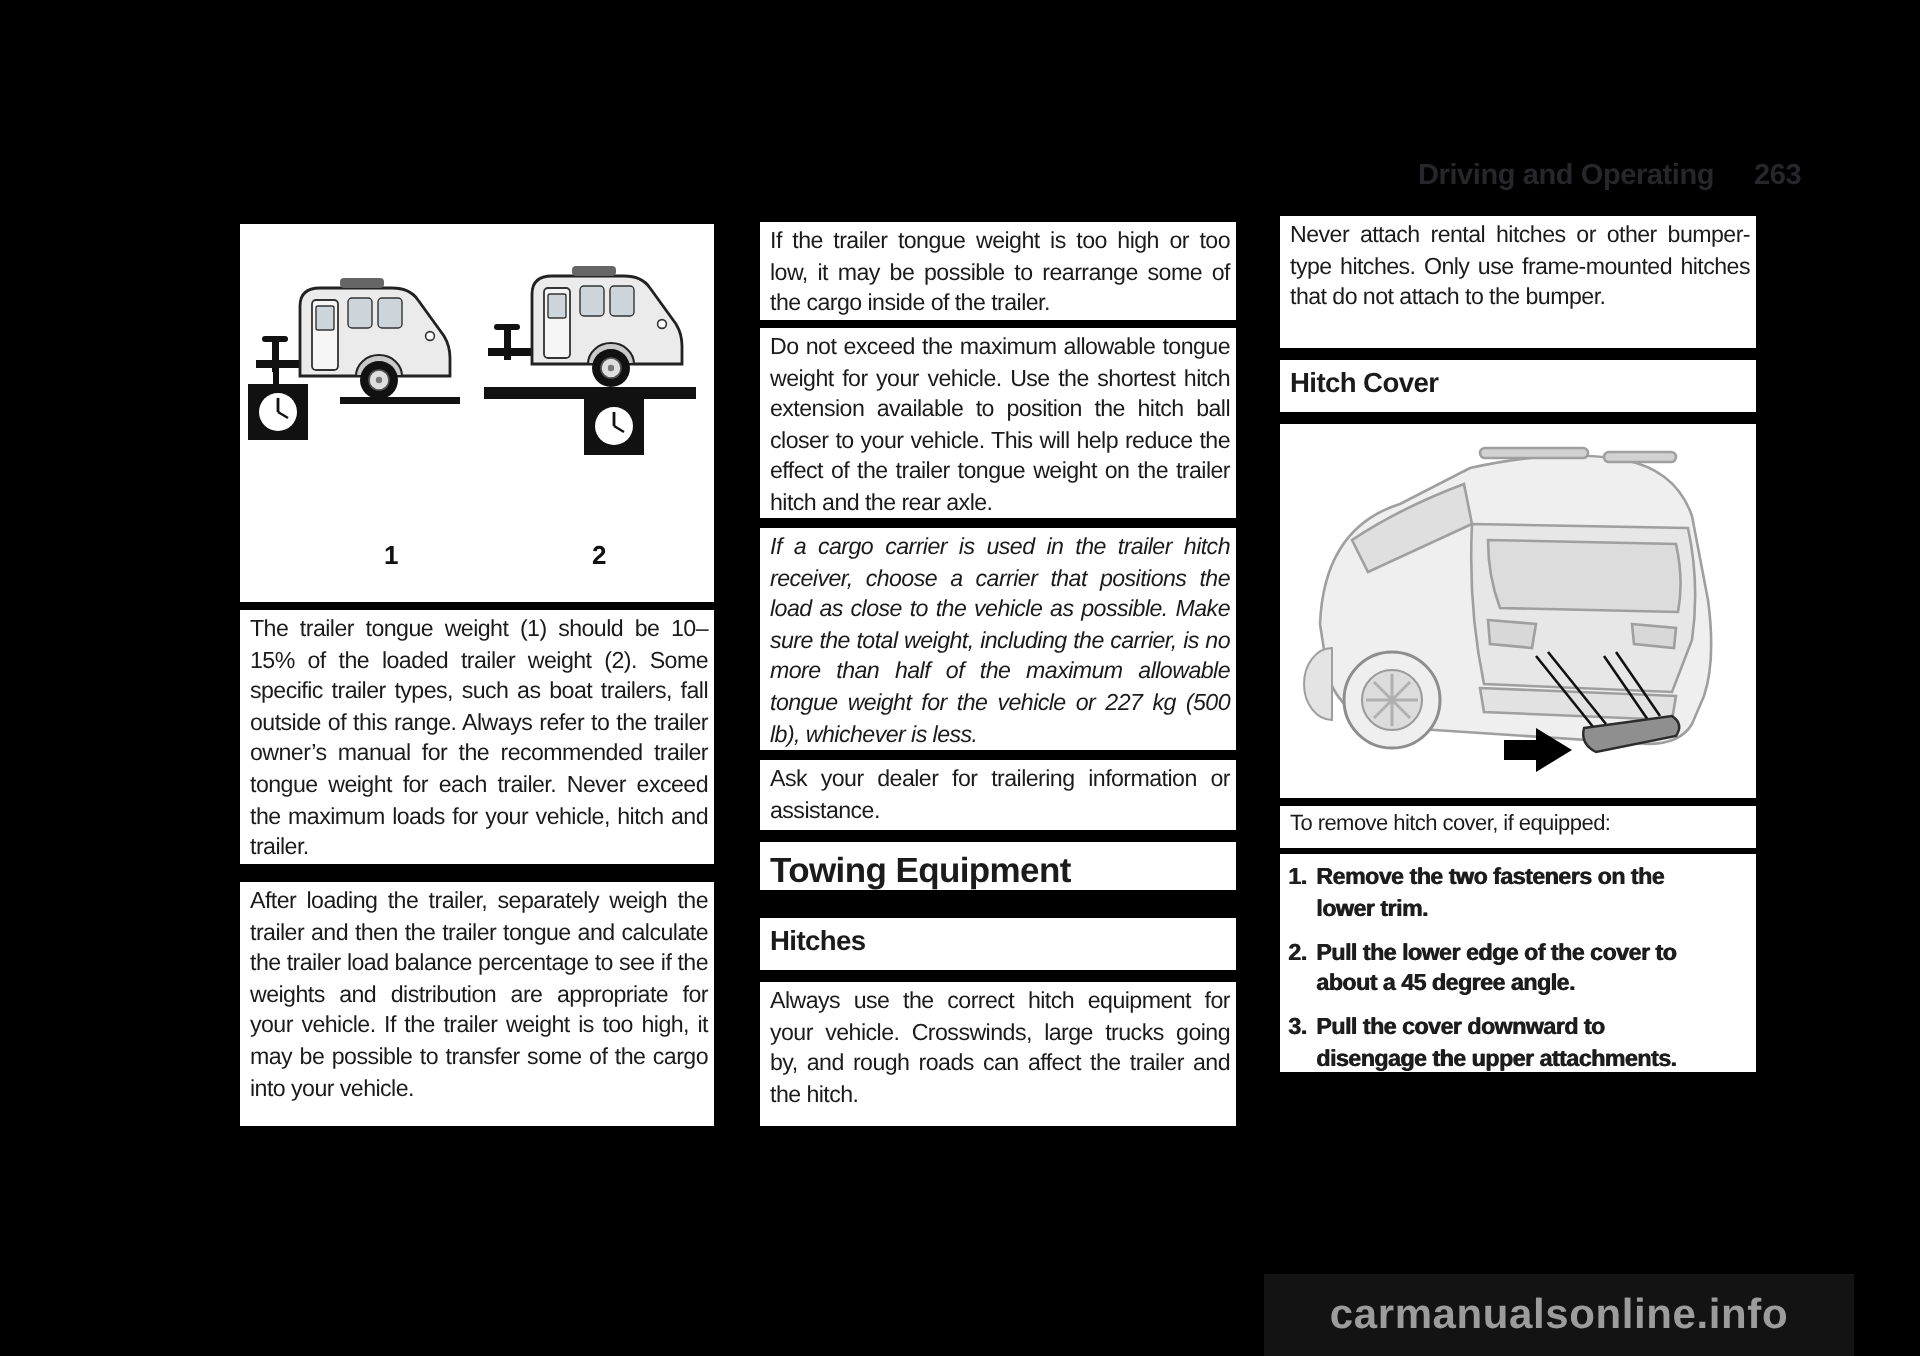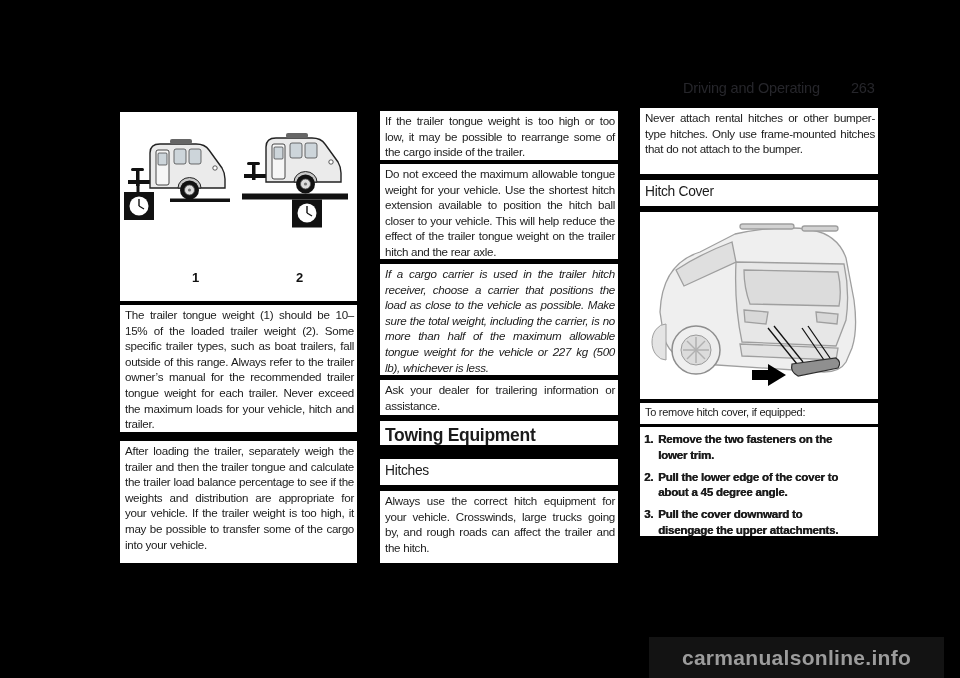--- a/index.html
+++ b/index.html
@@ -1,32 +1,32 @@
 <!DOCTYPE html>
 <html><head>
 <meta charset="utf-8">
 <style>
   html,body{margin:0;padding:0;background:#000;}
   .page{position:relative;width:960px;height:678px;background:#000;overflow:hidden;
         font-family:"Liberation Sans",sans-serif;}
-  .hdr{position:absolute;top:80px;color:#26262b;font-weight:400;font-size:14.5px;letter-spacing:-0.2px;}
+  .hdr{position:absolute;top:80px;color:#26262b;font-weight:700;font-size:14.5px;letter-spacing:-0.2px;margin-left:26px;}
   .hdr-title{left:683px;}
   .hdr-page{left:851px;}
   .box{position:absolute;background:#fff;color:#1b1b1b;box-sizing:border-box;overflow:hidden;}
   .para{font-size:11.6px;line-height:15.6px;letter-spacing:-0.28px;text-align:justify;
         padding:2px 3px 0 5px;}
   .h1box{font-size:17.5px;font-weight:700;letter-spacing:-0.3px;padding:4px 0 0 5px;}
-  .h2box{font-size:13.8px;font-weight:400;letter-spacing:-0.3px;padding:4px 0 0 5px;}
+  .h2box{font-size:13.8px;font-weight:700;letter-spacing:-0.3px;padding:4px 0 0 5px;}
   .intro{font-size:11px;letter-spacing:-0.28px;padding:3px 0 0 5px;}
   .steps{padding:4px 20px 0 4px;font-size:11.6px;line-height:15.8px;font-weight:700;
          color:#1d1d1d;letter-spacing:-0.25px;}
   .step{display:flex;margin-bottom:6px;text-shadow:0.4px 0 0 currentColor;}
   .step .n{width:14px;flex:0 0 14px;}
   .figlabel{position:absolute;font-size:13px;font-weight:700;color:#111;}
-  .wm{position:absolute;left:649px;top:637px;width:295px;height:41px;background:#131313;
+  .wm{position:absolute;left:632px;top:637px;width:295px;height:41px;background:#131313;
       display:flex;align-items:center;justify-content:center;}
   .wm span{color:#9c9c9c;font-size:21px;font-weight:600;letter-spacing:0.3px;}
   svg{display:block;}
 </style>
 </head>
 <body>
 
 <div class="page">
 
   <div class="hdr hdr-title">Driving and Operating</div>

